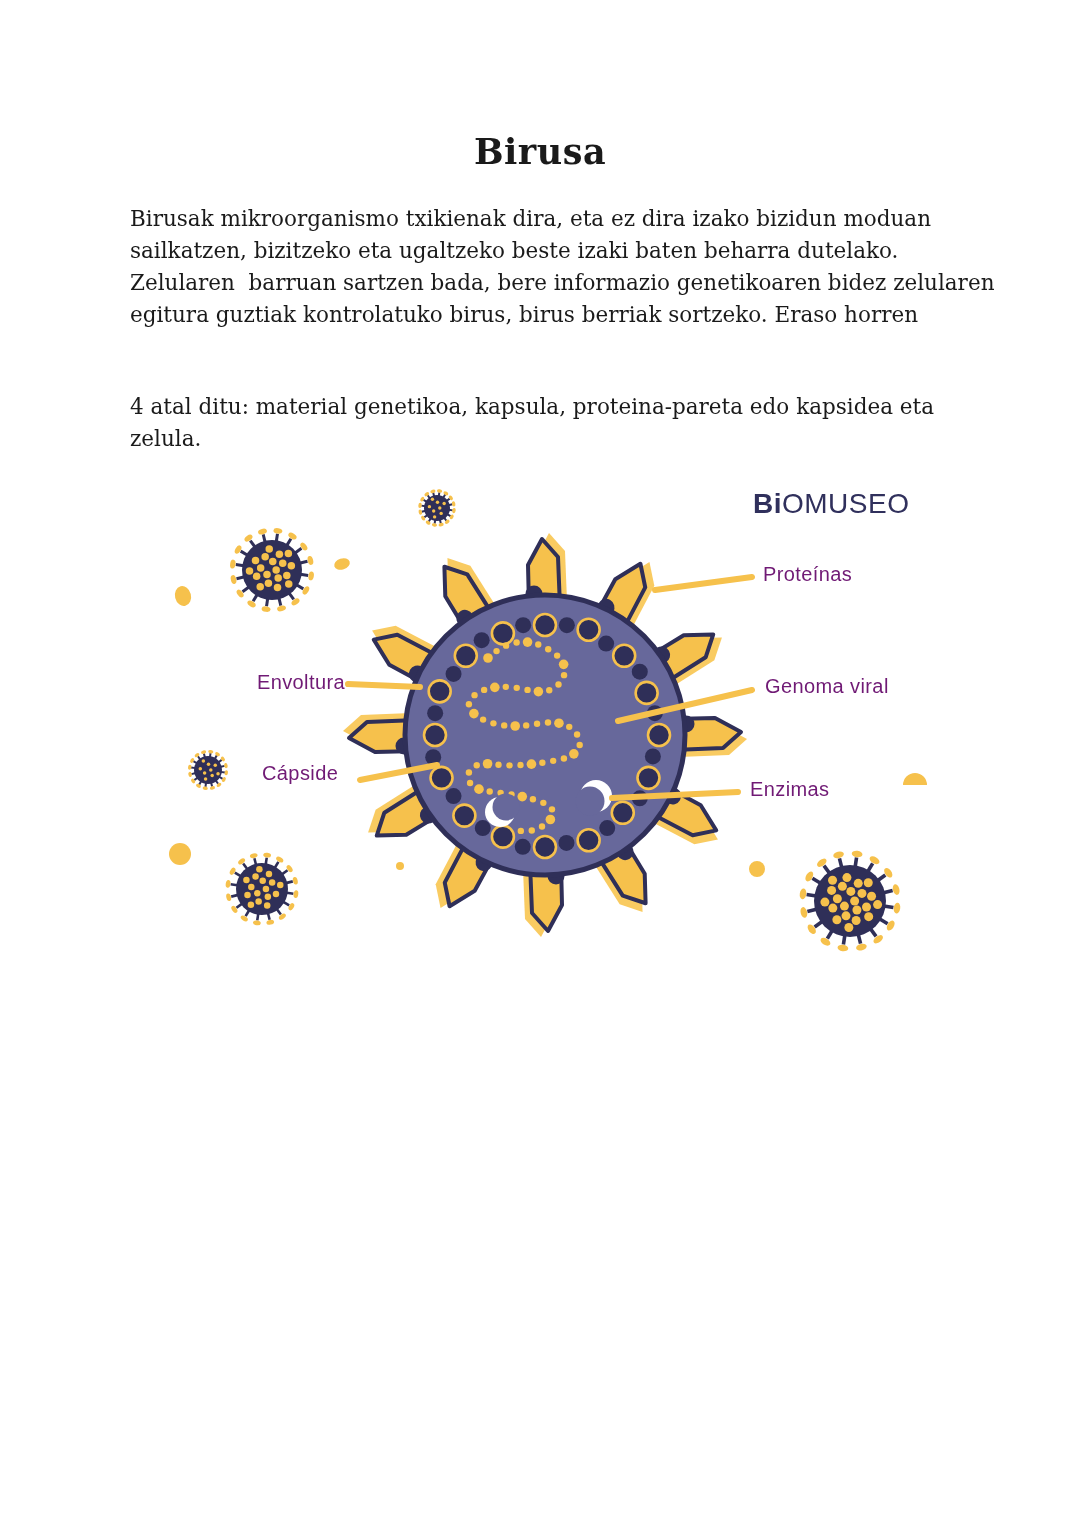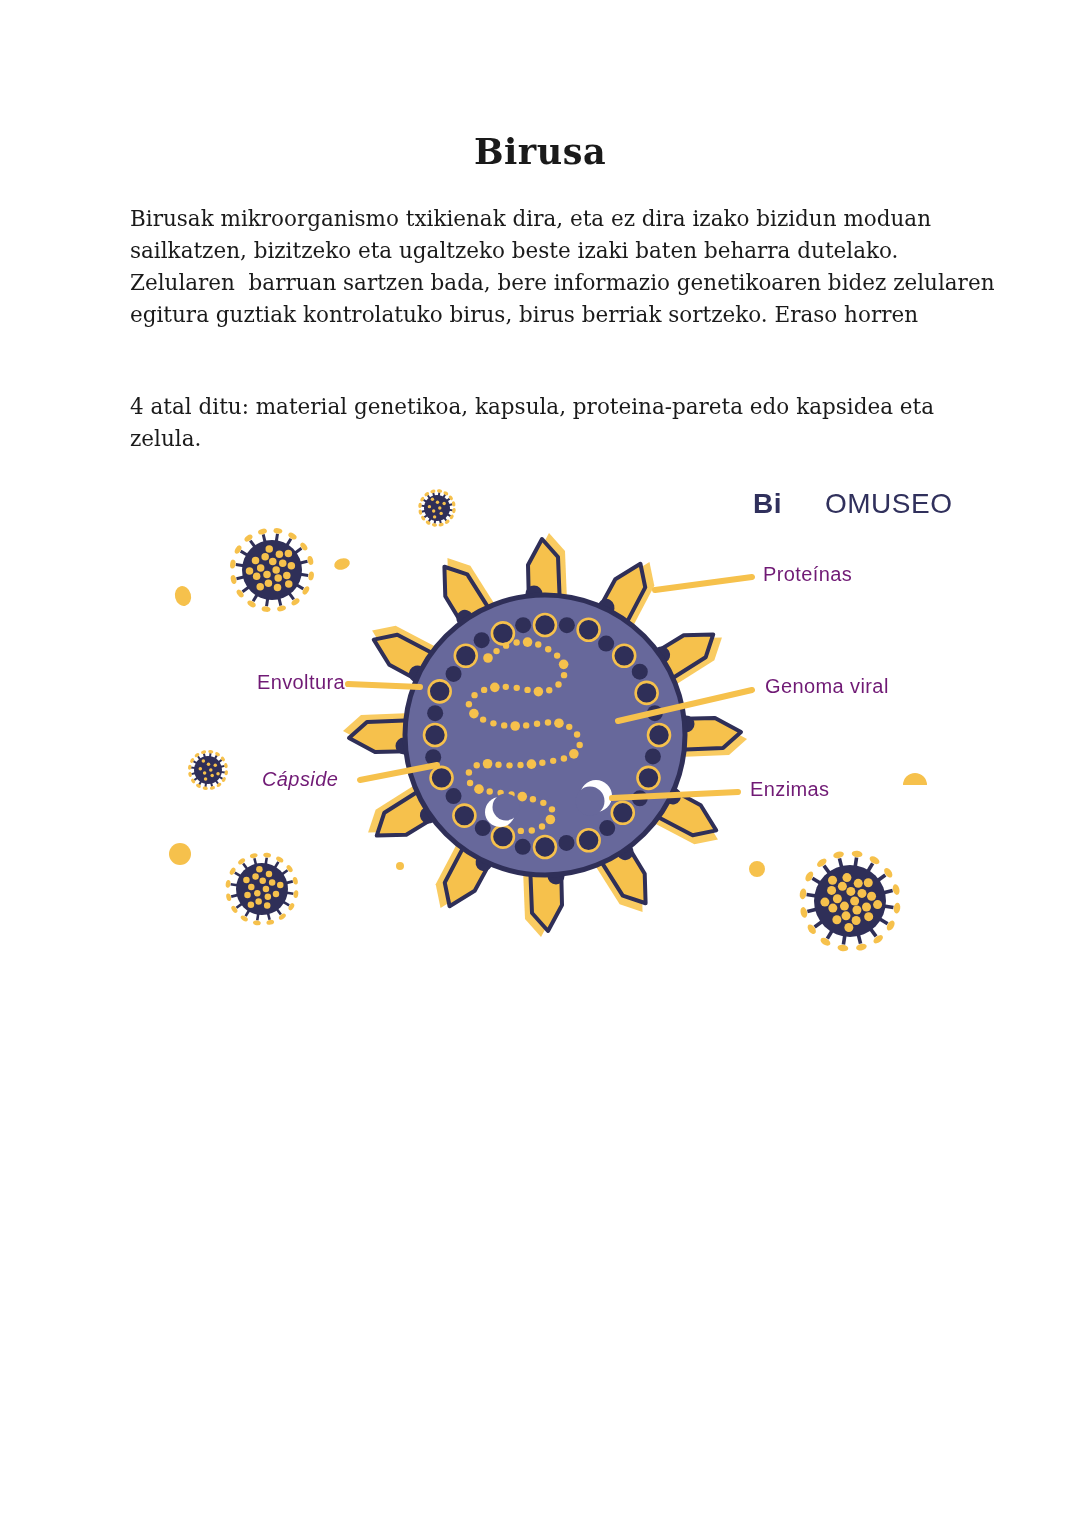--- a/index.html
+++ b/index.html
@@ -6,27 +6,27 @@
   body{width:1080px;height:1525px;position:relative;font-family:"DejaVu Serif",serif;color:#1a1a1a;overflow:hidden;}
   .title{position:absolute;top:131px;left:0;width:1080px;text-align:center;font-size:35px;font-weight:bold;letter-spacing:0.5px;}
   .para{position:absolute;left:130px;width:840px;}
   .para .line{font-size:21.5px;line-height:32px;height:32px;white-space:pre;}
   #p1{top:203px;}
   #p2{top:391px;}
   .diagram{position:absolute;left:120px;top:478px;width:860px;height:505px;}
   .diagram svg{position:absolute;left:0;top:0;}
   .dlabel{position:absolute;font-family:"Liberation Sans",sans-serif;font-size:20px;color:#701a75;letter-spacing:0.4px;white-space:nowrap;}
   .lbl-envoltura{left:85px;top:193px;width:140px;text-align:right;}
-  .lbl-capside{left:142px;top:290px;font-style:italic;}
+  .lbl-capside{left:142px;top:284px;}
   .lbl-proteinas{left:643px;top:85px;}
   .lbl-genoma{left:645px;top:197px;}
   .lbl-enzimas{left:630px;top:300px;}
   .logo{position:absolute;left:633px;top:10px;font-family:"Liberation Sans",sans-serif;font-size:28px;color:#30305c;letter-spacing:0.5px;white-space:nowrap;}
   .logo .bold{font-weight:bold;}
-  .logo .reg{font-weight:normal;margin-left:43px;}
+  .logo .reg{font-weight:normal;}
 </style>
 </head>
 <body>
 
 <div class="title">Birusa</div>
 
 <div class="para" id="p1">
   <div class="line">Birusak mikroorganismo txikienak dira, eta ez dira izako bizidun moduan</div>
   <div class="line">sailkatzen, bizitzeko eta ugaltzeko beste izaki baten beharra dutelako.</div>
   <div class="line">Zelularen  barruan sartzen bada, bere informazio genetikoaren bidez zelularen</div>

